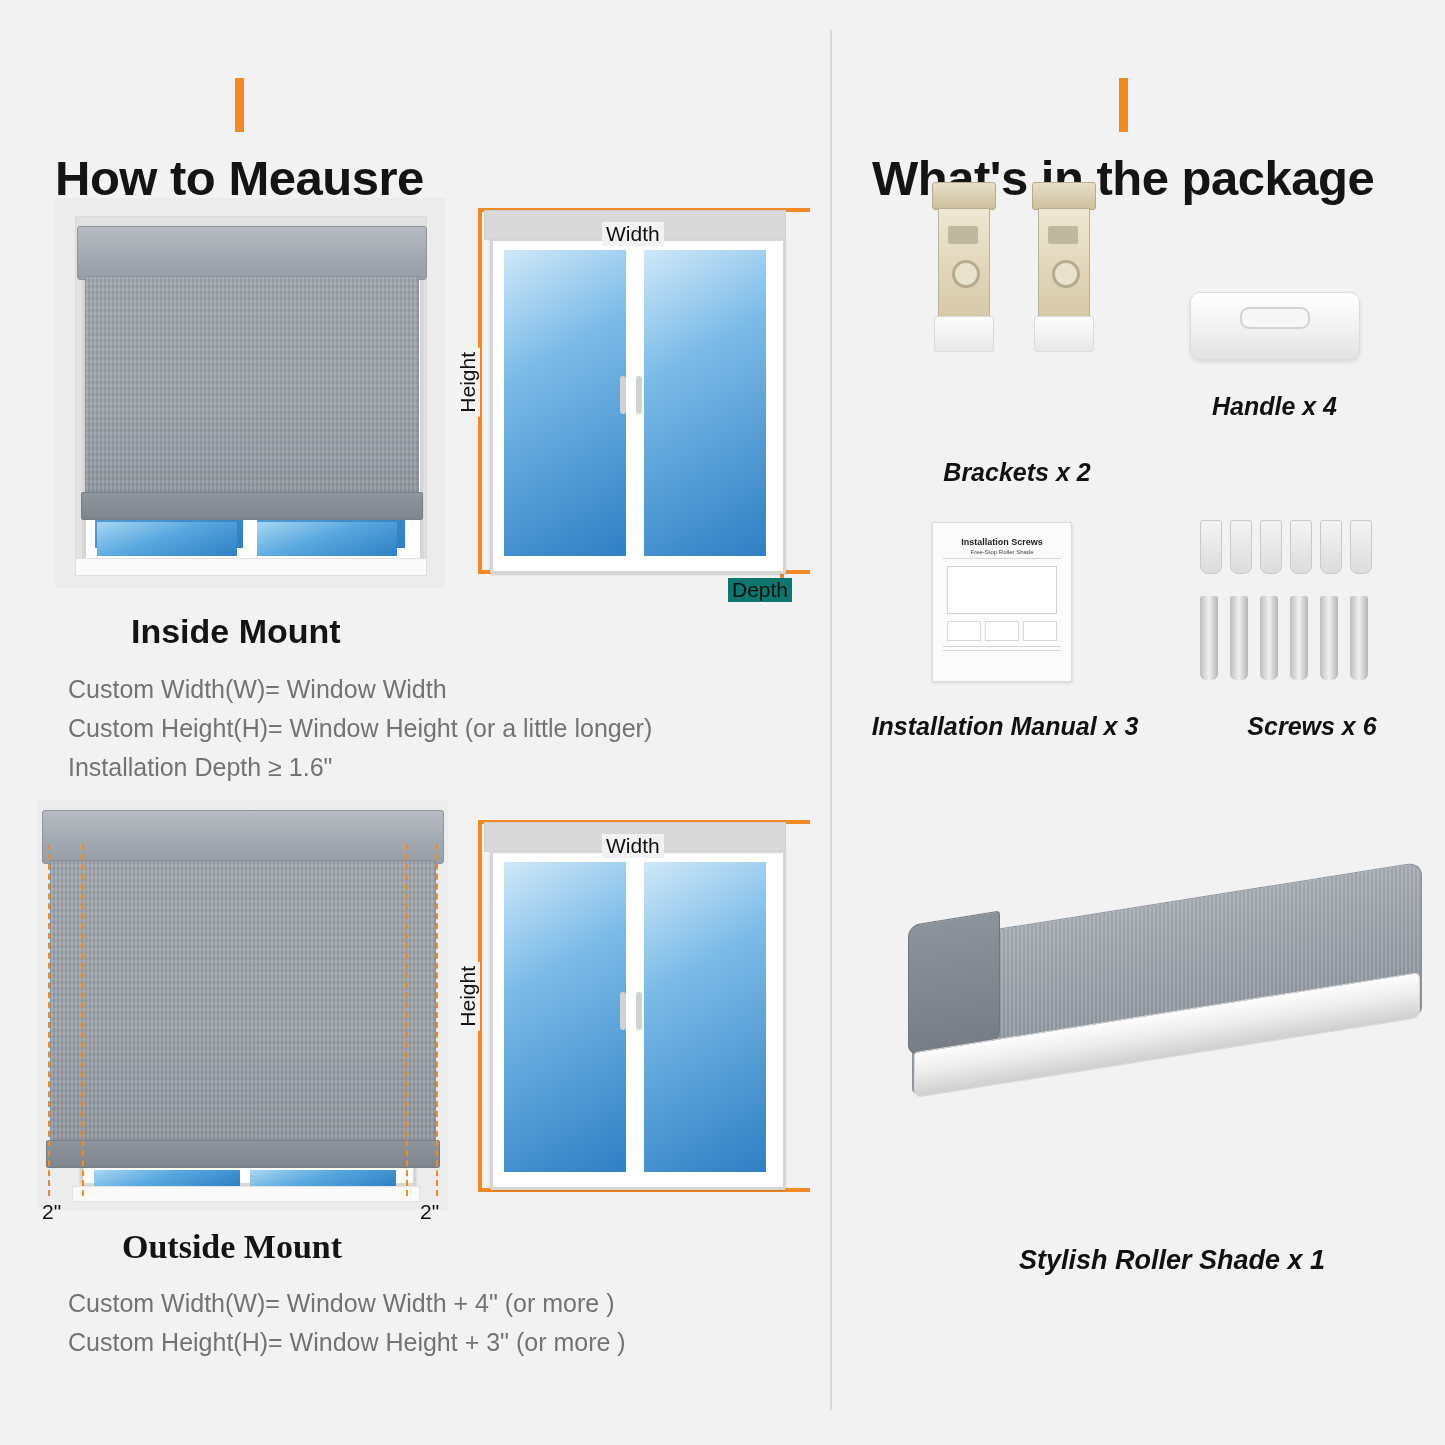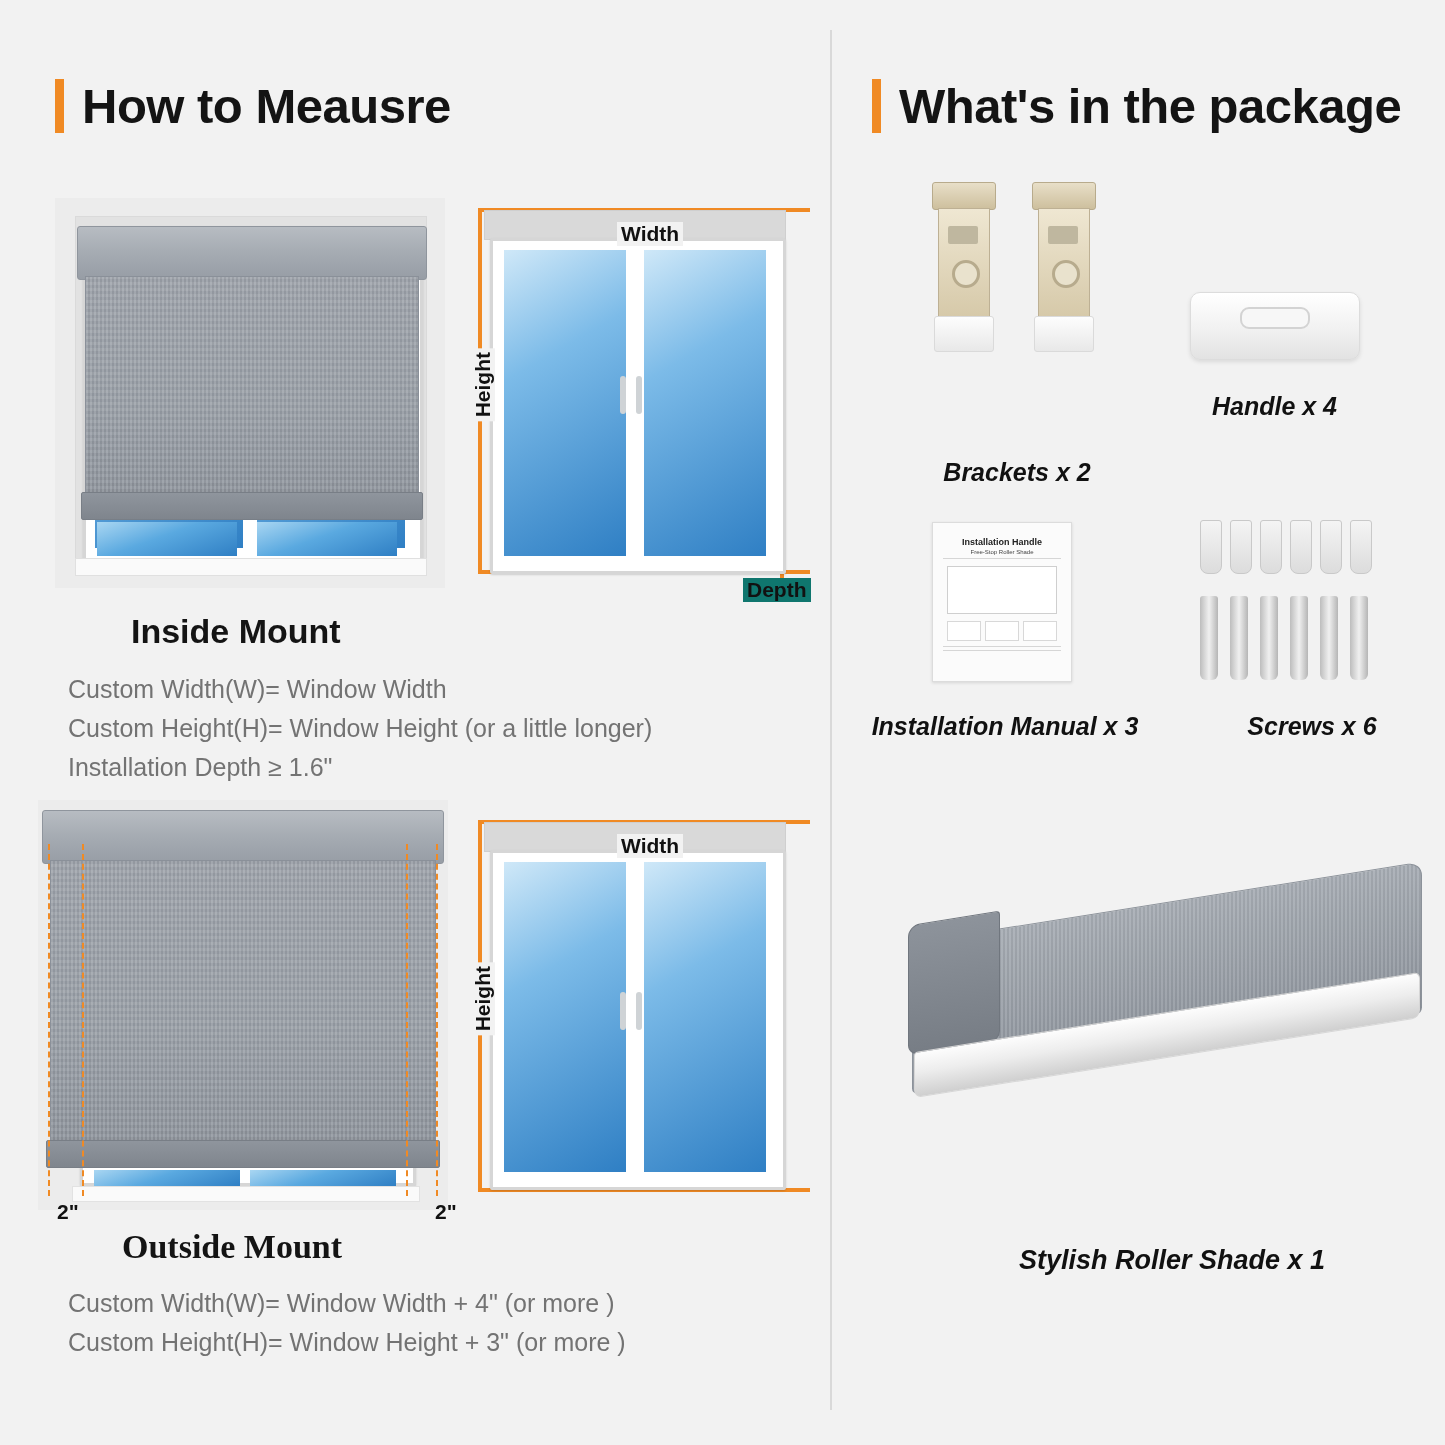--- a/index.html
+++ b/index.html
@@ -9,21 +9,21 @@
     font-family:"Liberation Sans", sans-serif;
     color:#1a1a1a;
     overflow:hidden;
   }
   .page{position:relative;width:1445px;height:1445px;display:flex;}
   .col-left{width:830px;height:100%;position:relative;}
   .divider{width:2px;background:#d9d9d9;height:1380px;margin-top:30px;}
   .col-right{flex:1;height:100%;position:relative;}
 
   
-  .heading{display:flex;align-items:center;gap:18px;}
+  .heading{display:flex;align-items:center;gap:18px;flex-direction:column;}
   .heading .bar{width:9px;height:54px;background:#f08a24;}
   .heading .txt{font-size:49px;font-weight:bold;letter-spacing:-0.5px;color:#141414;}
 
   .h-left{position:absolute;left:55px;top:78px;}
   .h-right{position:absolute;left:40px;top:78px;}
 
   
   .ill{position:absolute;background:#ececec;}
   .wall{position:absolute;background:#e9e9e9;}
   
@@ -47,21 +47,21 @@
     background:linear-gradient(180deg,#b7bcc2 0%,#a5abb2 50%,#979da5 100%);
     border:1px solid #8f959d;border-radius:3px;
   }
   .bottomrail{
     position:absolute;
     background:linear-gradient(180deg,#8f959d 0%,#7f858d 100%);
     border:1px solid #787e86;border-radius:2px;
   }
 
   
-  .mlabel{position:absolute;font-size:21px;color:#111;font-weight:700;background:transparent;margin-left:15px;}
+  .mlabel{position:absolute;font-size:21px;color:#111;font-weight:400;background:transparent;}
   .mlabel.vert{writing-mode:vertical-rl;transform:rotate(180deg);}
   .oline{position:absolute;background:#f08a24;}
   .dash-v{position:absolute;border-left:2px dashed #f08a24;}
 
   .capt{position:absolute;font-size:34px;font-weight:bold;color:#141414;}
   .bullets{position:absolute;font-size:25px;line-height:39px;color:#737373;}
 
   
   .partlabel{position:absolute;font-size:25px;font-weight:bold;font-style:italic;color:#111;text-align:center;}
   .bracket{position:absolute;}
@@ -218,21 +218,21 @@
       <div style="position:absolute;left:2px;top:134px;width:58px;height:34px;background:linear-gradient(180deg,#fdfdfd,#e8e8e8);border:1px solid #dadada;border-radius:3px;"></div>
     </div>
     <div class="partlabel" style="left:60px;top:458px;width:250px;">Brackets x 2</div>
 
     <div class="handlepart" style="left:358px;top:292px;width:168px;height:66px;">
       <div class="slot"></div>
     </div>
     <div class="partlabel" style="left:345px;top:392px;width:195px;">Handle x 4</div>
 
     <div class="manual" style="left:100px;top:522px;width:138px;height:158px;">
-      <div class="mtitle">Installation Handle</div>
+      <div class="mtitle">Installation Screws</div>
       <div class="msub">Free-Stop Roller Shade</div>
       <div class="mline"></div>
       <div class="mbox"></div>
       <div class="mrow">
         <div class="mcell"></div>
         <div class="mcell"></div>
         <div class="mcell"></div>
       </div>
       <div class="mline"></div>
       <div class="mline"></div>

